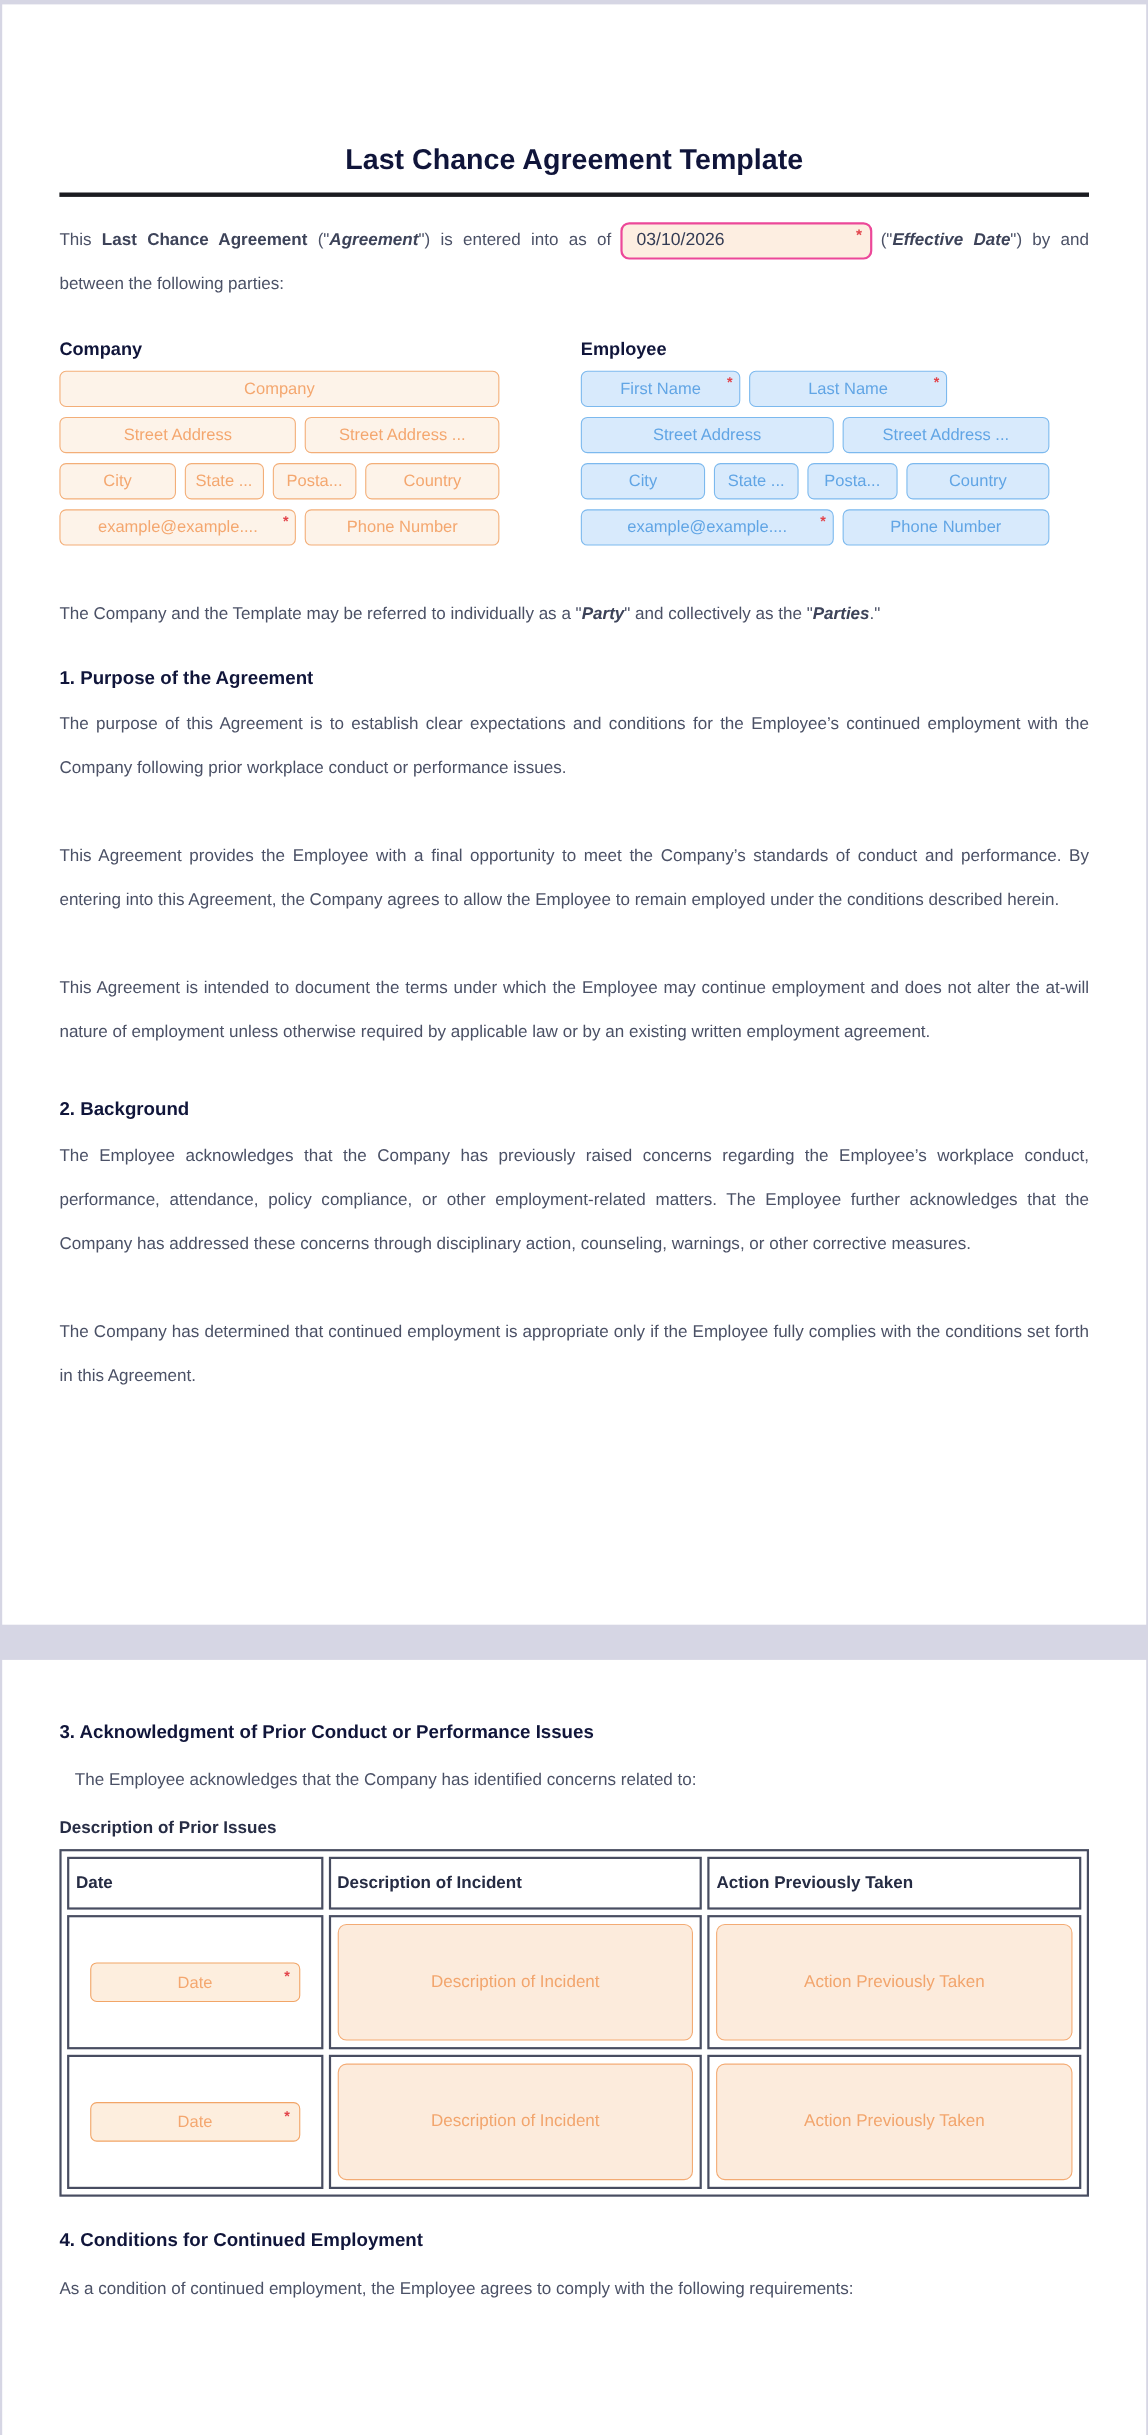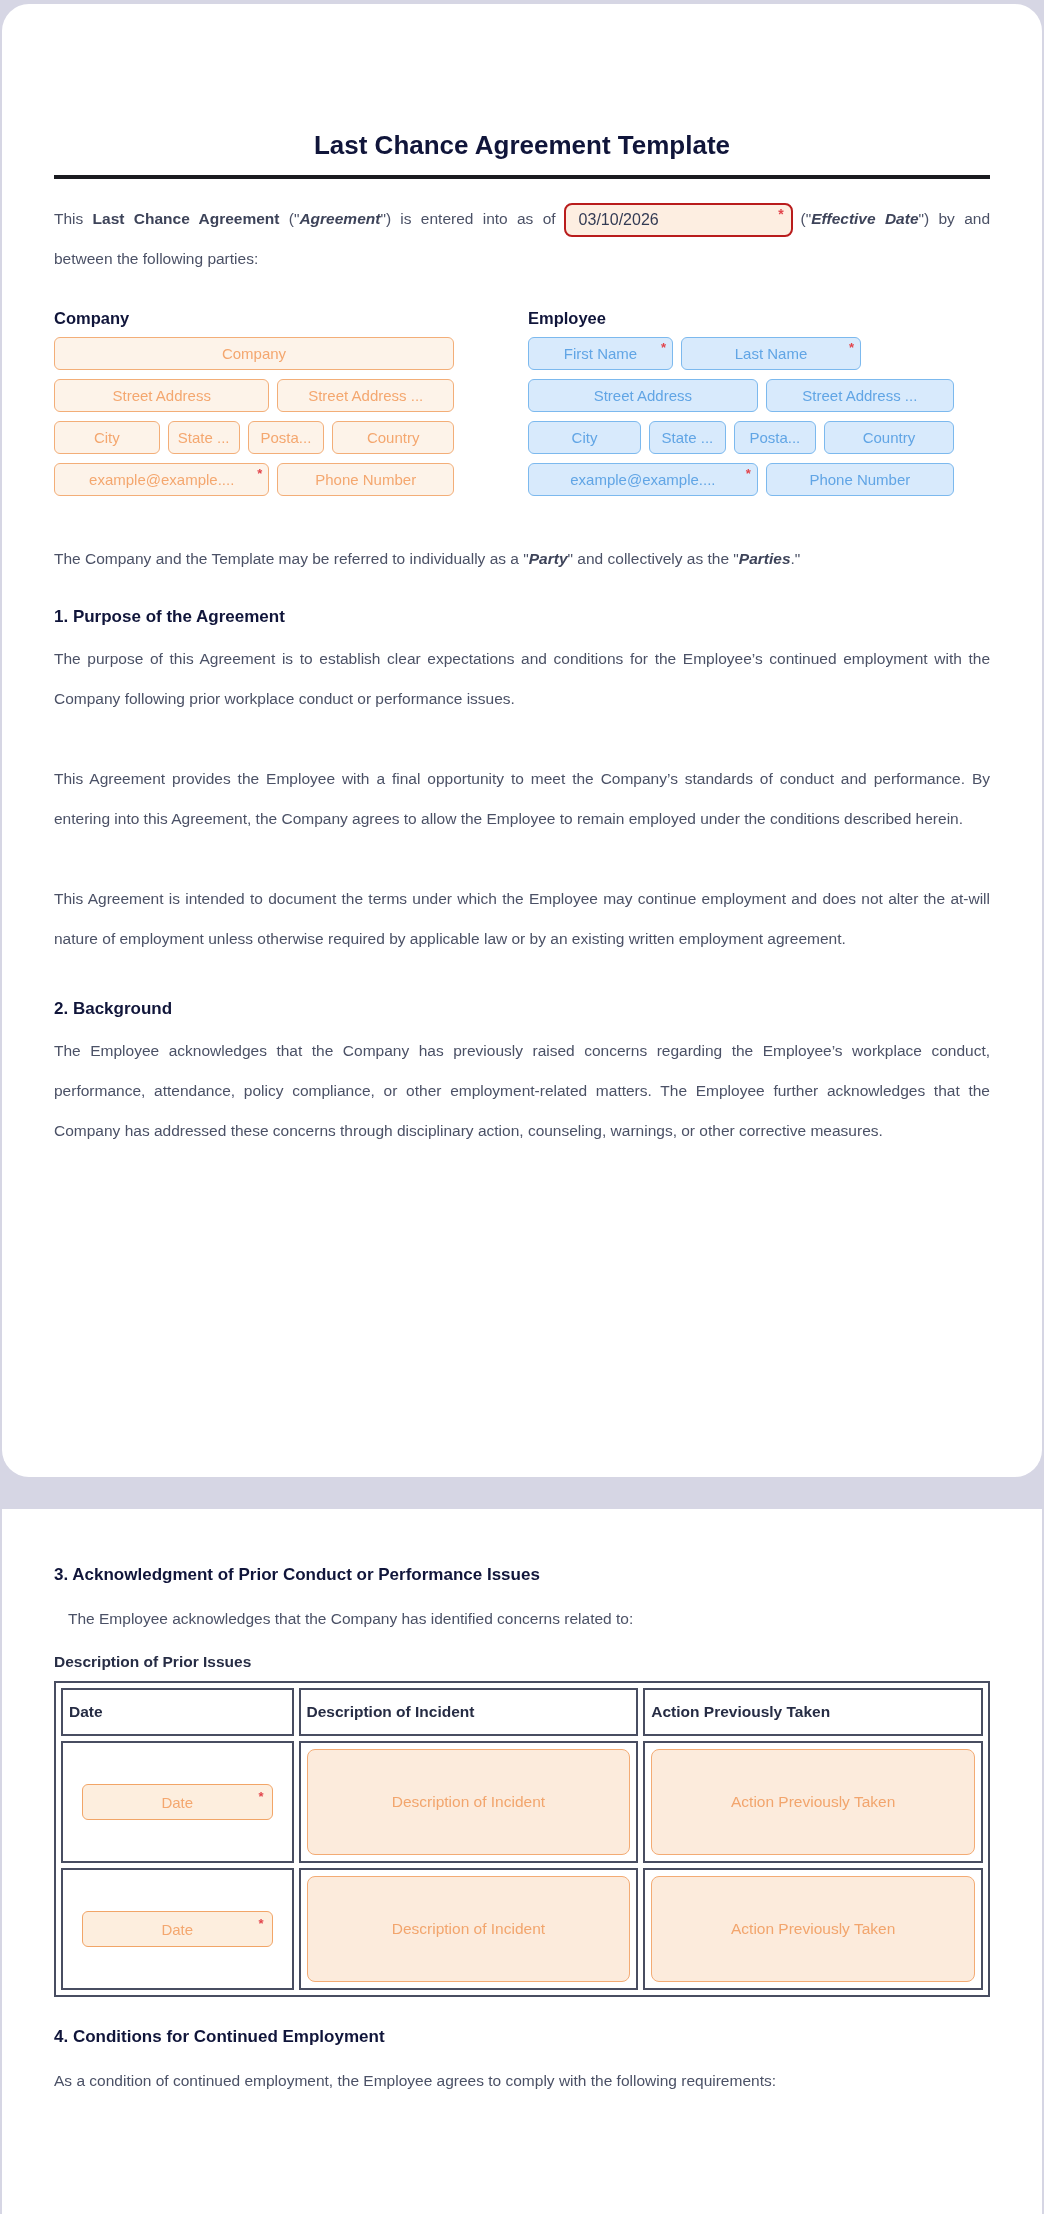--- a/index.html
+++ b/index.html
@@ -3,21 +3,21 @@
 <meta charset="utf-8">
 <style>
   html,body{margin:0;padding:0;}
   body{
     width:1044px;height:2214px;
     background:#d6d6e4;
     font-family:"Liberation Sans","DejaVu Sans",sans-serif;
     overflow:hidden;
   }
   .page{background:#ffffff;margin:0 2px;box-sizing:border-box;}
-  .page-1{height:1473px;margin-top:4px;padding:0 52px;border-radius:27px;}
+  .page-1{height:1473px;margin-top:4px;padding:0 52px;}
   .page-gap{height:32px;}
   .page-2{height:787px;padding:56px 52px 0;}
 
   h1.doc-title{
     font-size:26px;font-weight:bold;color:#10153a;
     text-align:center;margin:0;padding-top:126px;
   }
   .title-rule{height:4px;background:#1a1b20;margin-top:14px;}
 
   p{
@@ -31,21 +31,21 @@
   h2.sec-head{
     font-size:17px;font-weight:bold;color:#10153a;
     margin:28px 0 12px;
   }
   .page-2 h2.first{margin-top:0;}
 
   
   .date-field{
     display:inline-block;position:relative;vertical-align:middle;
     width:225px;height:30px;margin:0 8px;
-    background:#fdeee1;border:2px solid #b91c1c;border-radius:8px;
+    background:#fdeee1;border:2px solid #ec4899;border-radius:8px;
   }
   .date-field .val{
     position:absolute;left:13px;top:3px;
     font-size:16px;line-height:24px;color:#333b54;font-style:normal;font-weight:normal;
   }
   .req{
     position:absolute;top:1px;right:7px;
     color:#e2444b;font-size:14px;font-weight:bold;font-style:normal;line-height:16px;
   }
 
@@ -171,20 +171,21 @@
 
   <p class="parties-par"><span>The Company and the Template may be referred to individually as a "</span><b><i>Party</i></b><span>" and collectively as the "</span><b><i>Parties</i></b><span>."</span></p>
 
   <h2 class="sec-head">1. Purpose of the Agreement</h2>
   <p>The purpose of this Agreement is to establish clear expectations and conditions for the Employee’s continued employment with the Company following prior workplace conduct or performance issues.</p>
   <p>This Agreement provides the Employee with a final opportunity to meet the Company’s standards of conduct and performance. By entering into this Agreement, the Company agrees to allow the Employee to remain employed under the conditions described herein.</p>
   <p>This Agreement is intended to document the terms under which the Employee may continue employment and does not alter the at-will nature of employment unless otherwise required by applicable law or by an existing written employment agreement.</p>
 
   <h2 class="sec-head">2. Background</h2>
   <p>The Employee acknowledges that the Company has previously raised concerns regarding the Employee’s workplace conduct, performance, attendance, policy compliance, or other employment-related matters. The Employee further acknowledges that the Company has addressed these concerns through disciplinary action, counseling, warnings, or other corrective measures.</p>
+  <p>The Company has determined that continued employment is appropriate only if the Employee fully complies with the conditions set forth in this Agreement.</p>
 </div>
 
 <div class="page-gap"></div>
 
 <div class="page page-2">
 
   <h2 class="sec-head first">3. Acknowledgment of Prior Conduct or Performance Issues</h2>
   <p style="margin:14px">The Employee acknowledges that the Company has identified concerns related to:</p>
   <div class="table-label">Description of Prior Issues</div>
 

